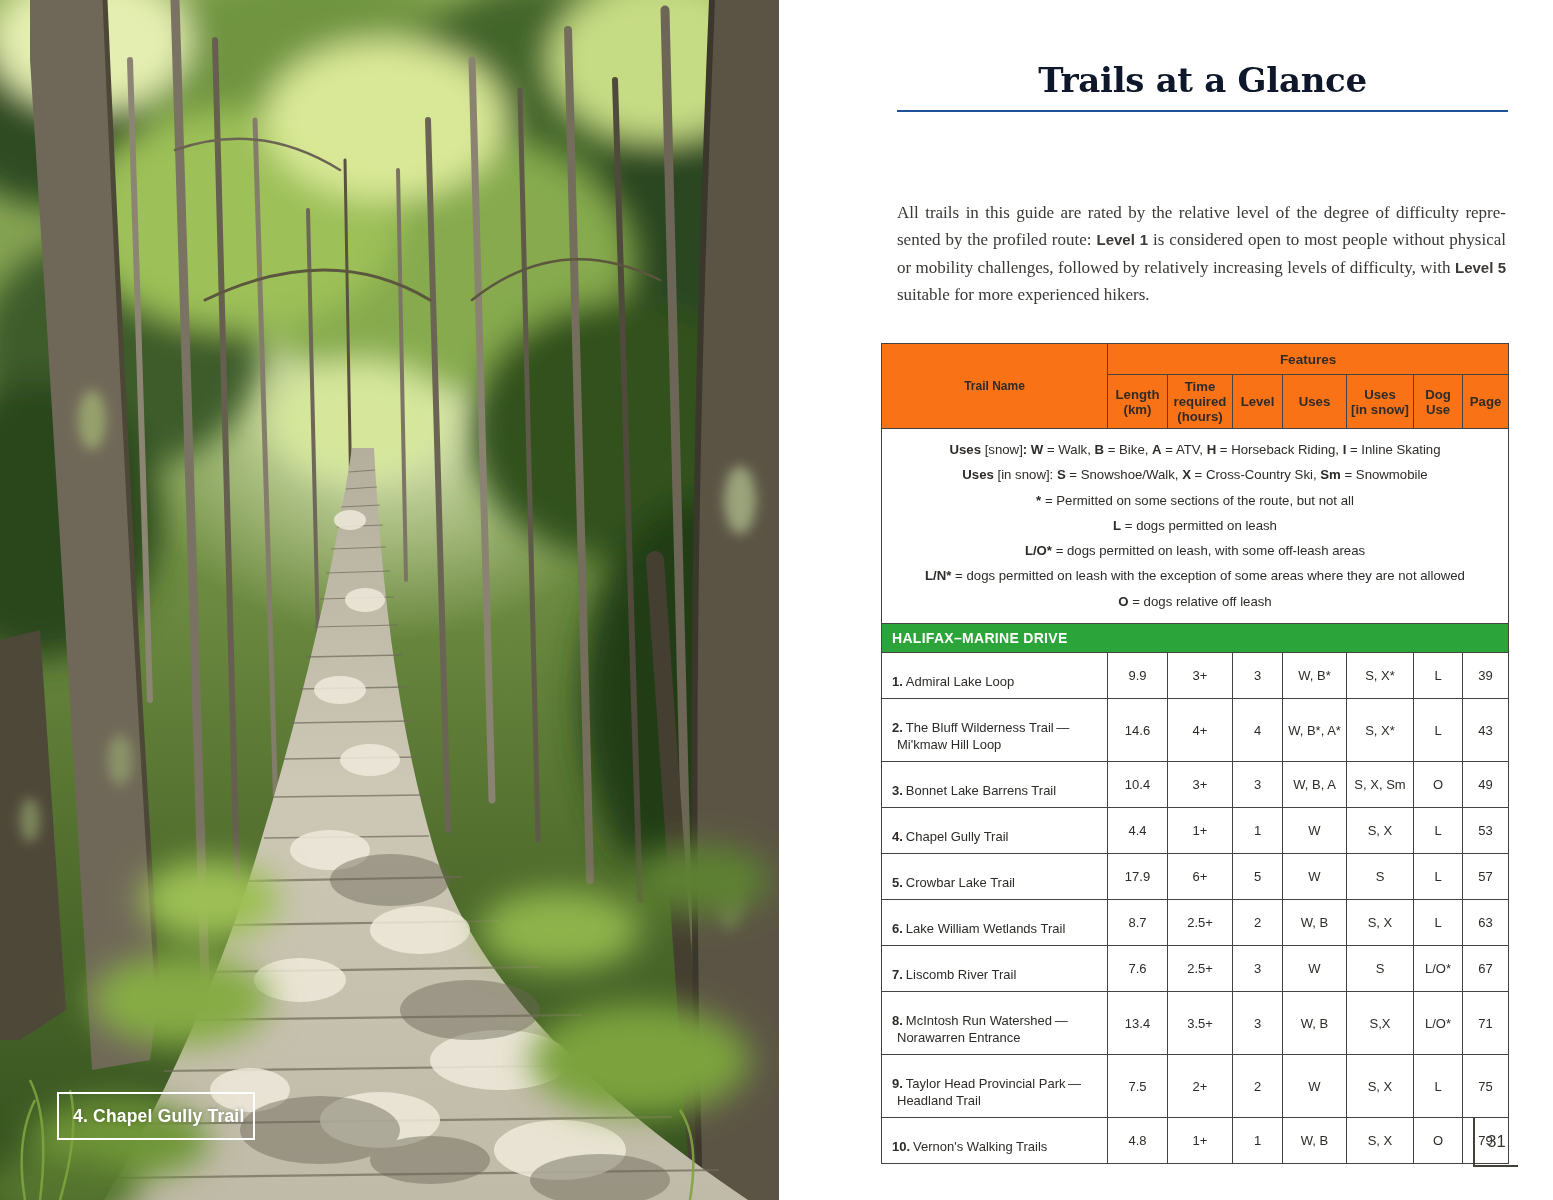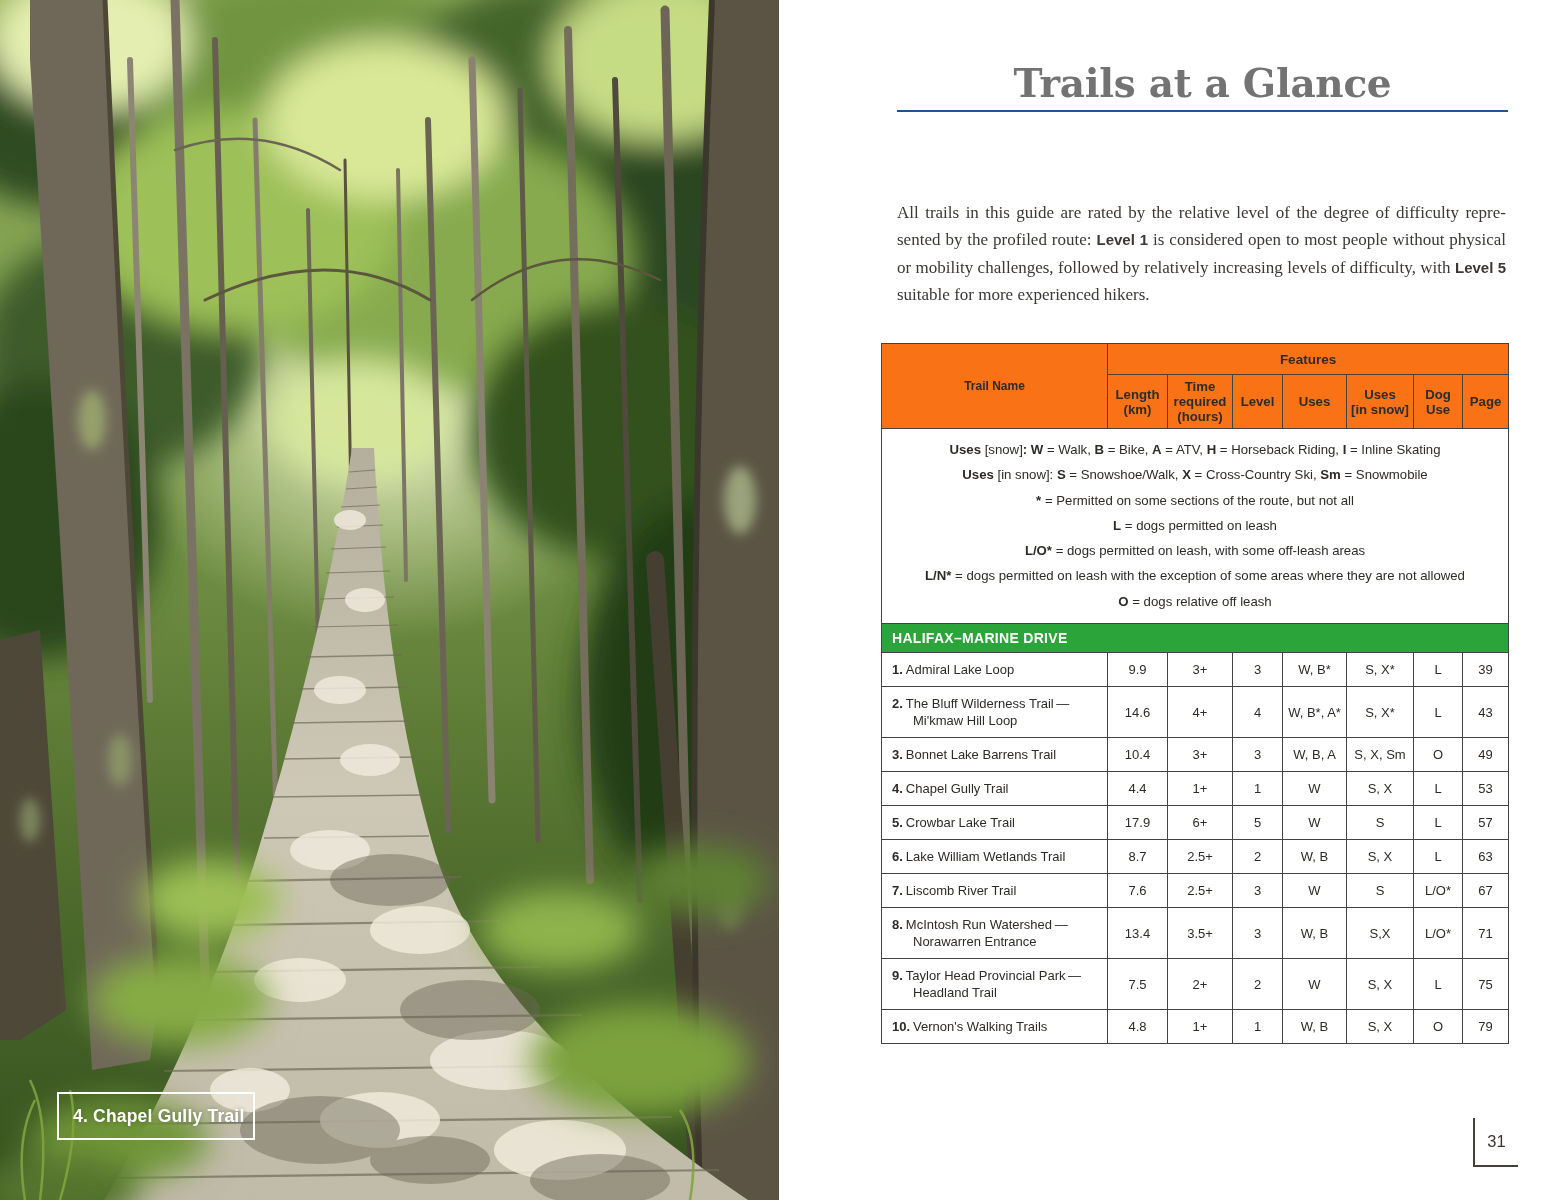--- a/index.html
+++ b/index.html
@@ -9,41 +9,41 @@
   .photo{position:absolute;left:0;top:0;width:779px;height:1200px;overflow:hidden;background:#4c6a30;}
   .photo svg{display:block;}
   .caption{position:absolute;left:57px;top:1092px;width:180px;height:44px;border:2px solid #ffffff;
            display:flex;align-items:center;padding-left:14px;
            font-weight:bold;font-size:17.5px;color:#ffffff;letter-spacing:.2px;
            text-shadow:0 0 4px rgba(40,50,30,.35);}
 
   
   .rp{position:absolute;left:779px;top:0;width:774px;height:1200px;background:#ffffff;color:#2e2b28;}
   .title{position:absolute;left:118px;top:60px;width:611px;text-align:center;
-         font-family:"DejaVu Serif","Liberation Serif",serif;font-weight:bold;font-size:39px;color:#737373;letter-spacing:-.3px;}
+         font-family:"DejaVu Serif","Liberation Serif",serif;font-weight:bold;font-size:34px;color:#0f172a;letter-spacing:-.3px;}
   .rule{position:absolute;left:118px;top:110px;width:611px;height:2px;background:#1d5499;}
   .intro{position:absolute;left:118px;top:199px;width:609px;
          font-family:"Liberation Serif",serif;font-size:17px;line-height:27.4px;color:#3b3835;text-align:justify;}
   .intro .b{font-family:Liberation Sans, sans-serif;font-weight:bold;font-size:15px;}
 
   table.trails{position:absolute;left:102px;top:343px;width:627px;border-collapse:collapse;
                font-size:13px;color:#2e2b28;table-layout:fixed;}
   .trails th,.trails td{border:1px solid #434343;}
   .trails thead th{background:#f97316;font-weight:bold;white-space:pre-line;line-height:15px;padding:4px 2px;font-size:13.2px;}
   .trails .h1 th{height:22px;font-size:13.5px;}
   .trails th.tn{font-size:12px;}
   .legend td{padding:8px 4px 9px;background:#ffffff;margin-top:48px;}
   .legend-line{text-align:center;line-height:25.3px;font-size:13.2px;color:#2e2b28;}
   .legend-line .b{font-weight:bold;}
   .section td{background:#2ba53a;color:#ffffff;font-weight:bold;font-size:14px;
               padding:6px 10px;letter-spacing:.3px;}
   .dr td{text-align:center;vertical-align:middle;padding:8px 3px;line-height:17px;background:#ffffff;}
-  .dr td.cname{text-align:left;padding:8px 6px 8px 10px;}
+  .dr td.cname{text-align:left;padding:20px 6px 8px 10px;}
   .num{font-weight:bold;margin-right:3px;}
-  .name2{margin-left:21px;}
+  .name2{margin-left:5px;}
 
   .pagenum-box{position:absolute;left:671px;top:1118px;width:43px;height:47px;
                border-left:2px solid #44403a;border-bottom:2px solid #44403a;
                display:flex;align-items:center;justify-content:center;
                font-size:16.5px;color:#3a3733;margin-left:23px;}
 </style>
 </head>
 <body>
 
 <div class="canvas">

